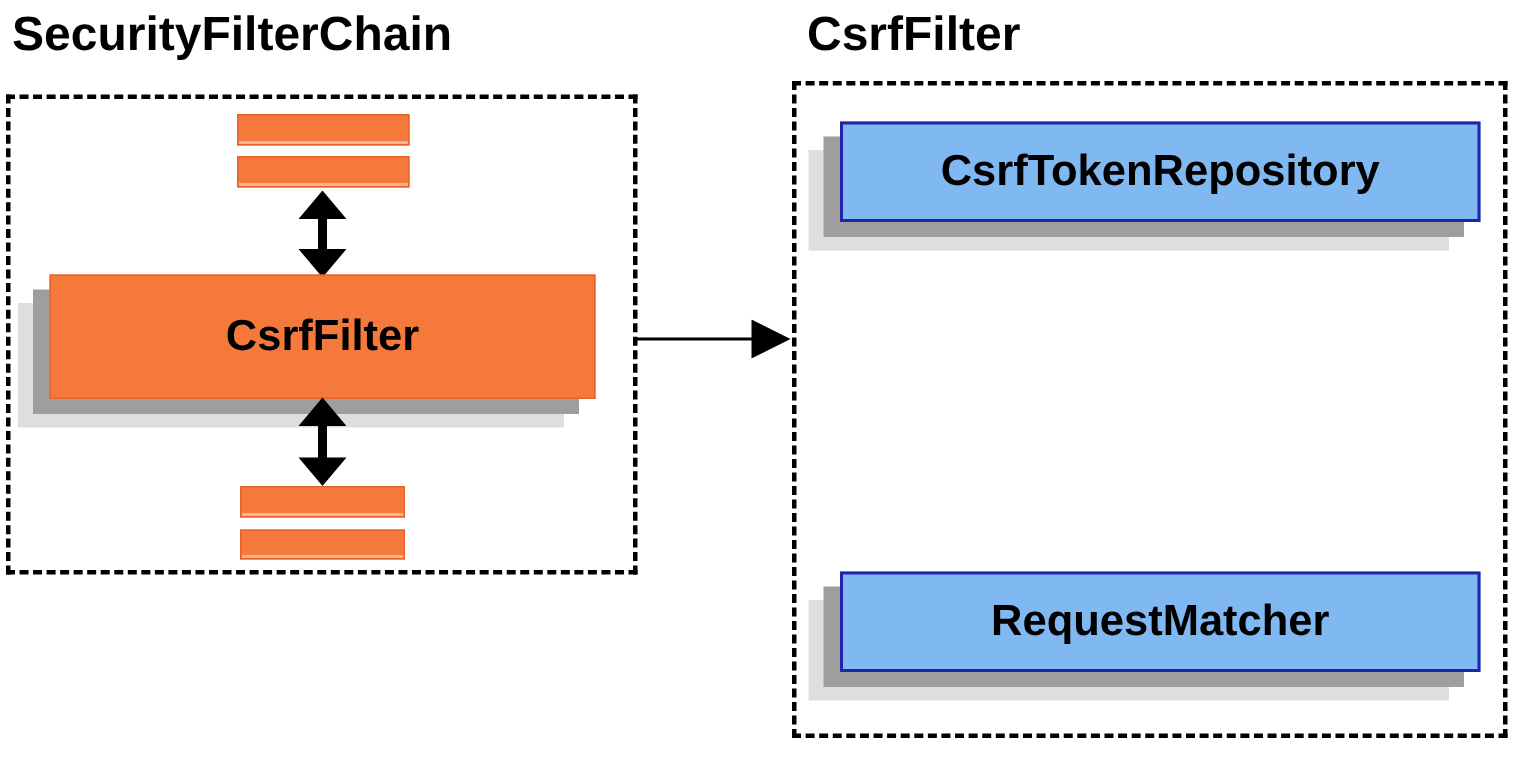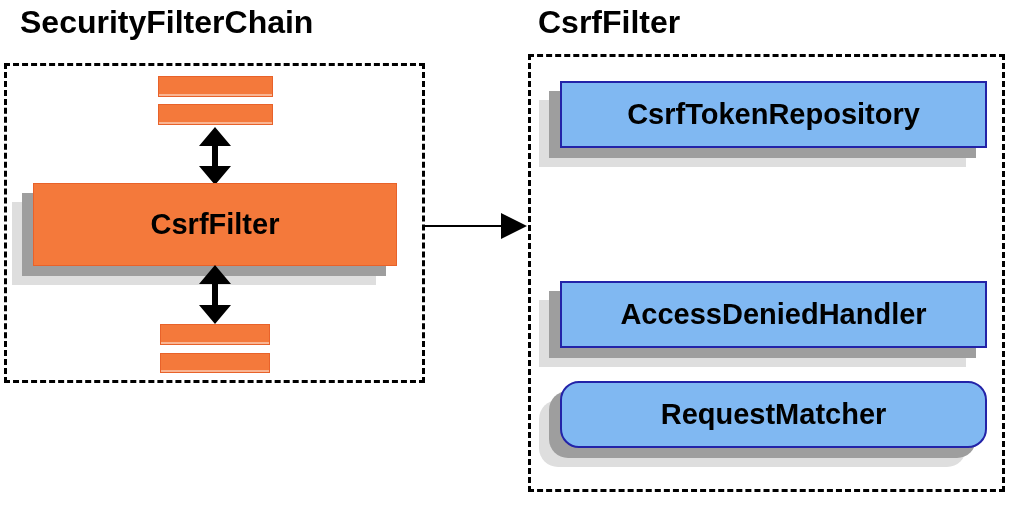--- a/index.html
+++ b/index.html
@@ -22,21 +22,21 @@
     overflow:hidden;
   }
   .title{
     position:absolute;
     font-size:32px;
     font-weight:bold;
     color:var(--ink);
     line-height:40px;
     white-space:nowrap;
   }
-  .left-title{left:8px;top:2px;margin-left:12px;}
+  .left-title{left:8px;top:2px;}
   .right-title{left:538px;top:2px;}
   .dashed{
     position:absolute;
     border:3px dashed var(--ink);
     background:transparent;
   }
   .left-chain{left:4px;top:63px;width:421px;height:320px;}
   .right-panel{left:528px;top:54px;width:477px;height:438px;}
   .bar{
     position:absolute;
@@ -62,21 +62,21 @@
     border:1px solid var(--orange-border);
   }
   .component{
     left:29px;width:427px;height:67px;
     background:var(--blue);
     border:2px solid var(--blue-border);
   }
   .component.c1{top:24px;}
   .component.c2{top:124px;}
   .component.c3{top:224px;}
-  .component.c4{top:324px;border-radius:19px;}
+  .component.c4{top:324px;}
   .arrow{position:absolute;}
   .arrow svg{display:block;}
   .arrow-v-top{left:192px;top:61px;}
   .arrow-v-bottom{left:192px;top:199px;}
   .arrow-h{left:423px;top:213px;}
 </style>
 </head>
 <body>
 
 <div class="stage">
@@ -117,23 +117,20 @@
     </svg>
   </div>
 
   <div class="dashed right-panel">
 
     <div class="node component c1">
       <span>CsrfTokenRepository</span>
     </div>
 
 
-    <div class="node component c3">
-      <span>AccessDeniedHandler</span>
-    </div>
 
     <div class="node component c4">
       <span>RequestMatcher</span>
     </div>
 
   </div>
 
 </div>
 
 </body></html>

